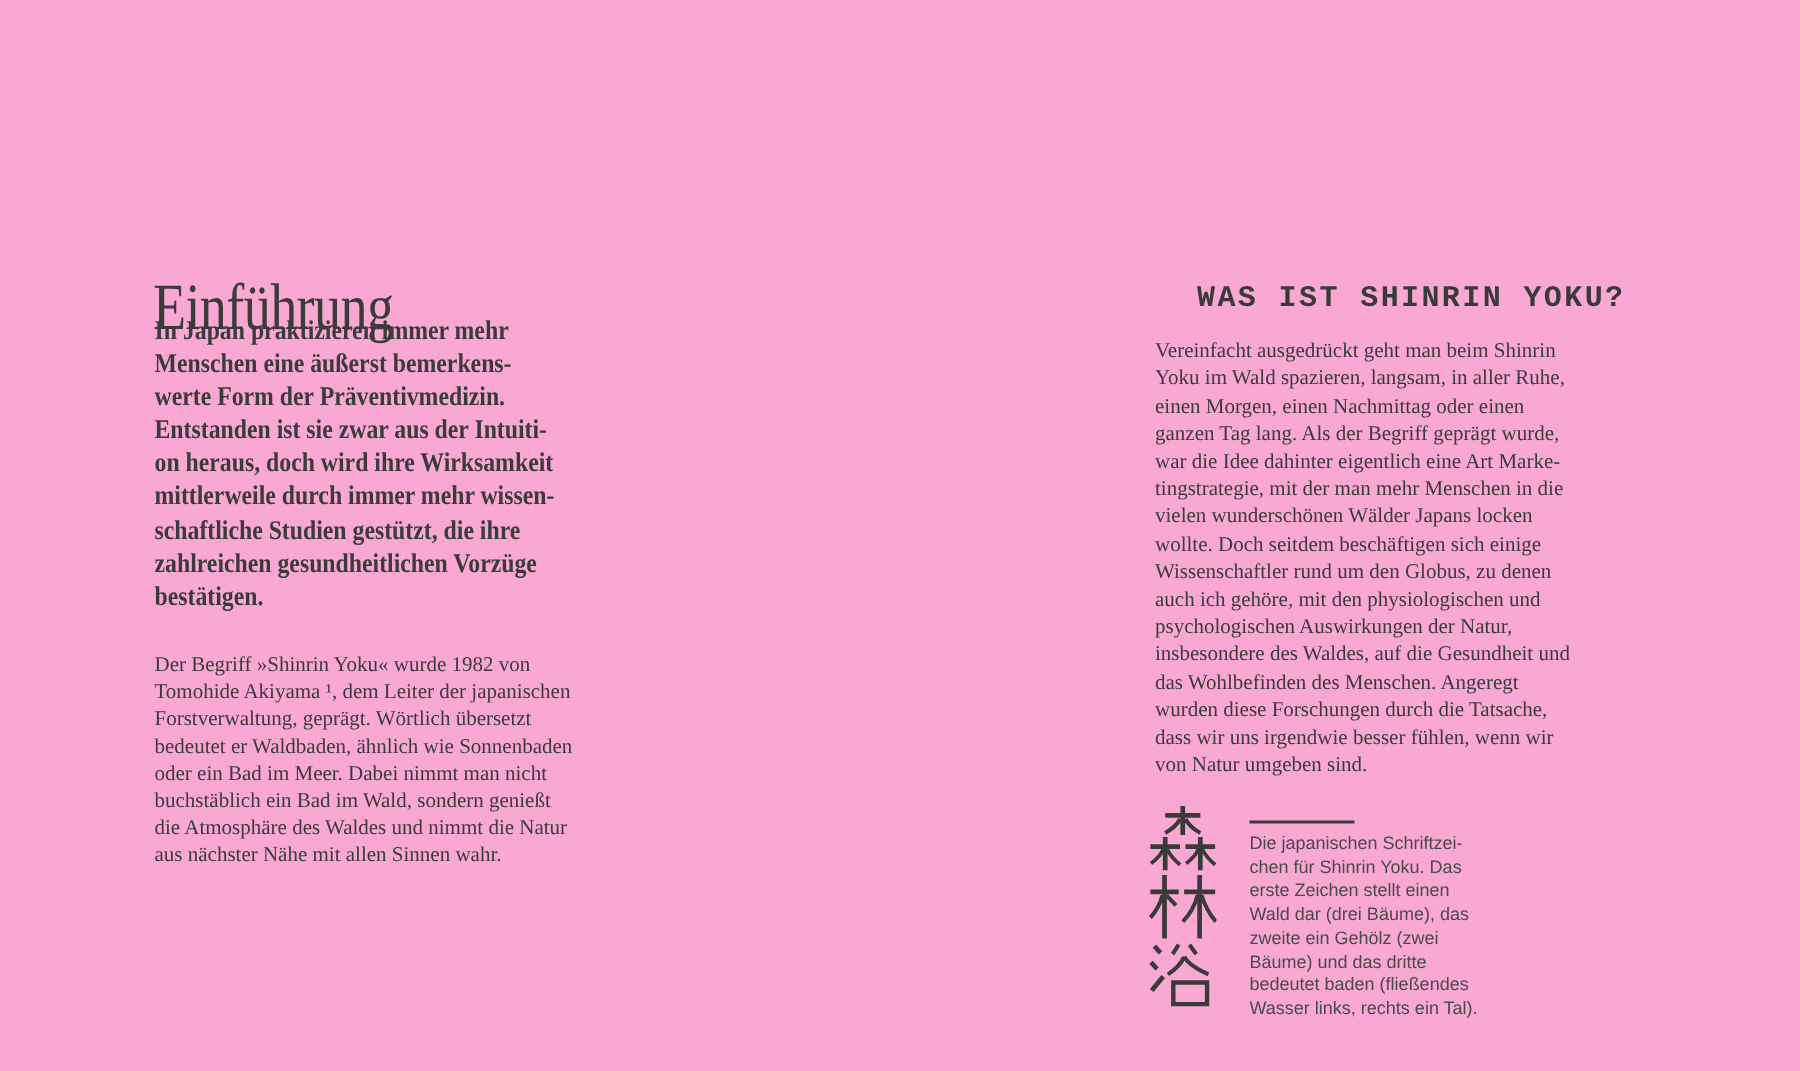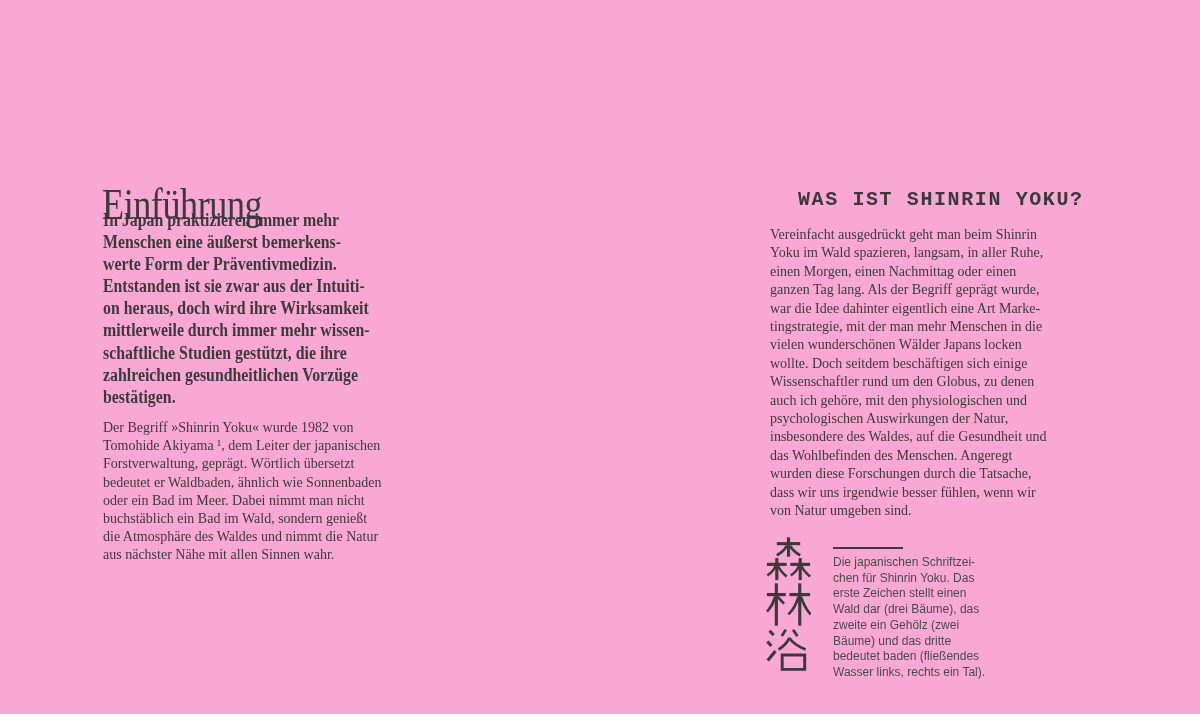--- a/index.html
+++ b/index.html
@@ -36,21 +36,21 @@
     width: 360px;
     font-size: 18px;
     line-height: 22.1px;
     font-weight: 700;
     white-space: pre-line;
     transform: scaleX(0.88);
     transform-origin: left top;
   }
   .body-paragraph-left {
     left: 103px;
-    top: 419px;
+    top: 435px;
     width: 330px;
     font-size: 14px;
     line-height: 18.2px;
     white-space: pre-line;
   }
 
   
   .section-heading {
     left: 770px;
     top: 173px;

